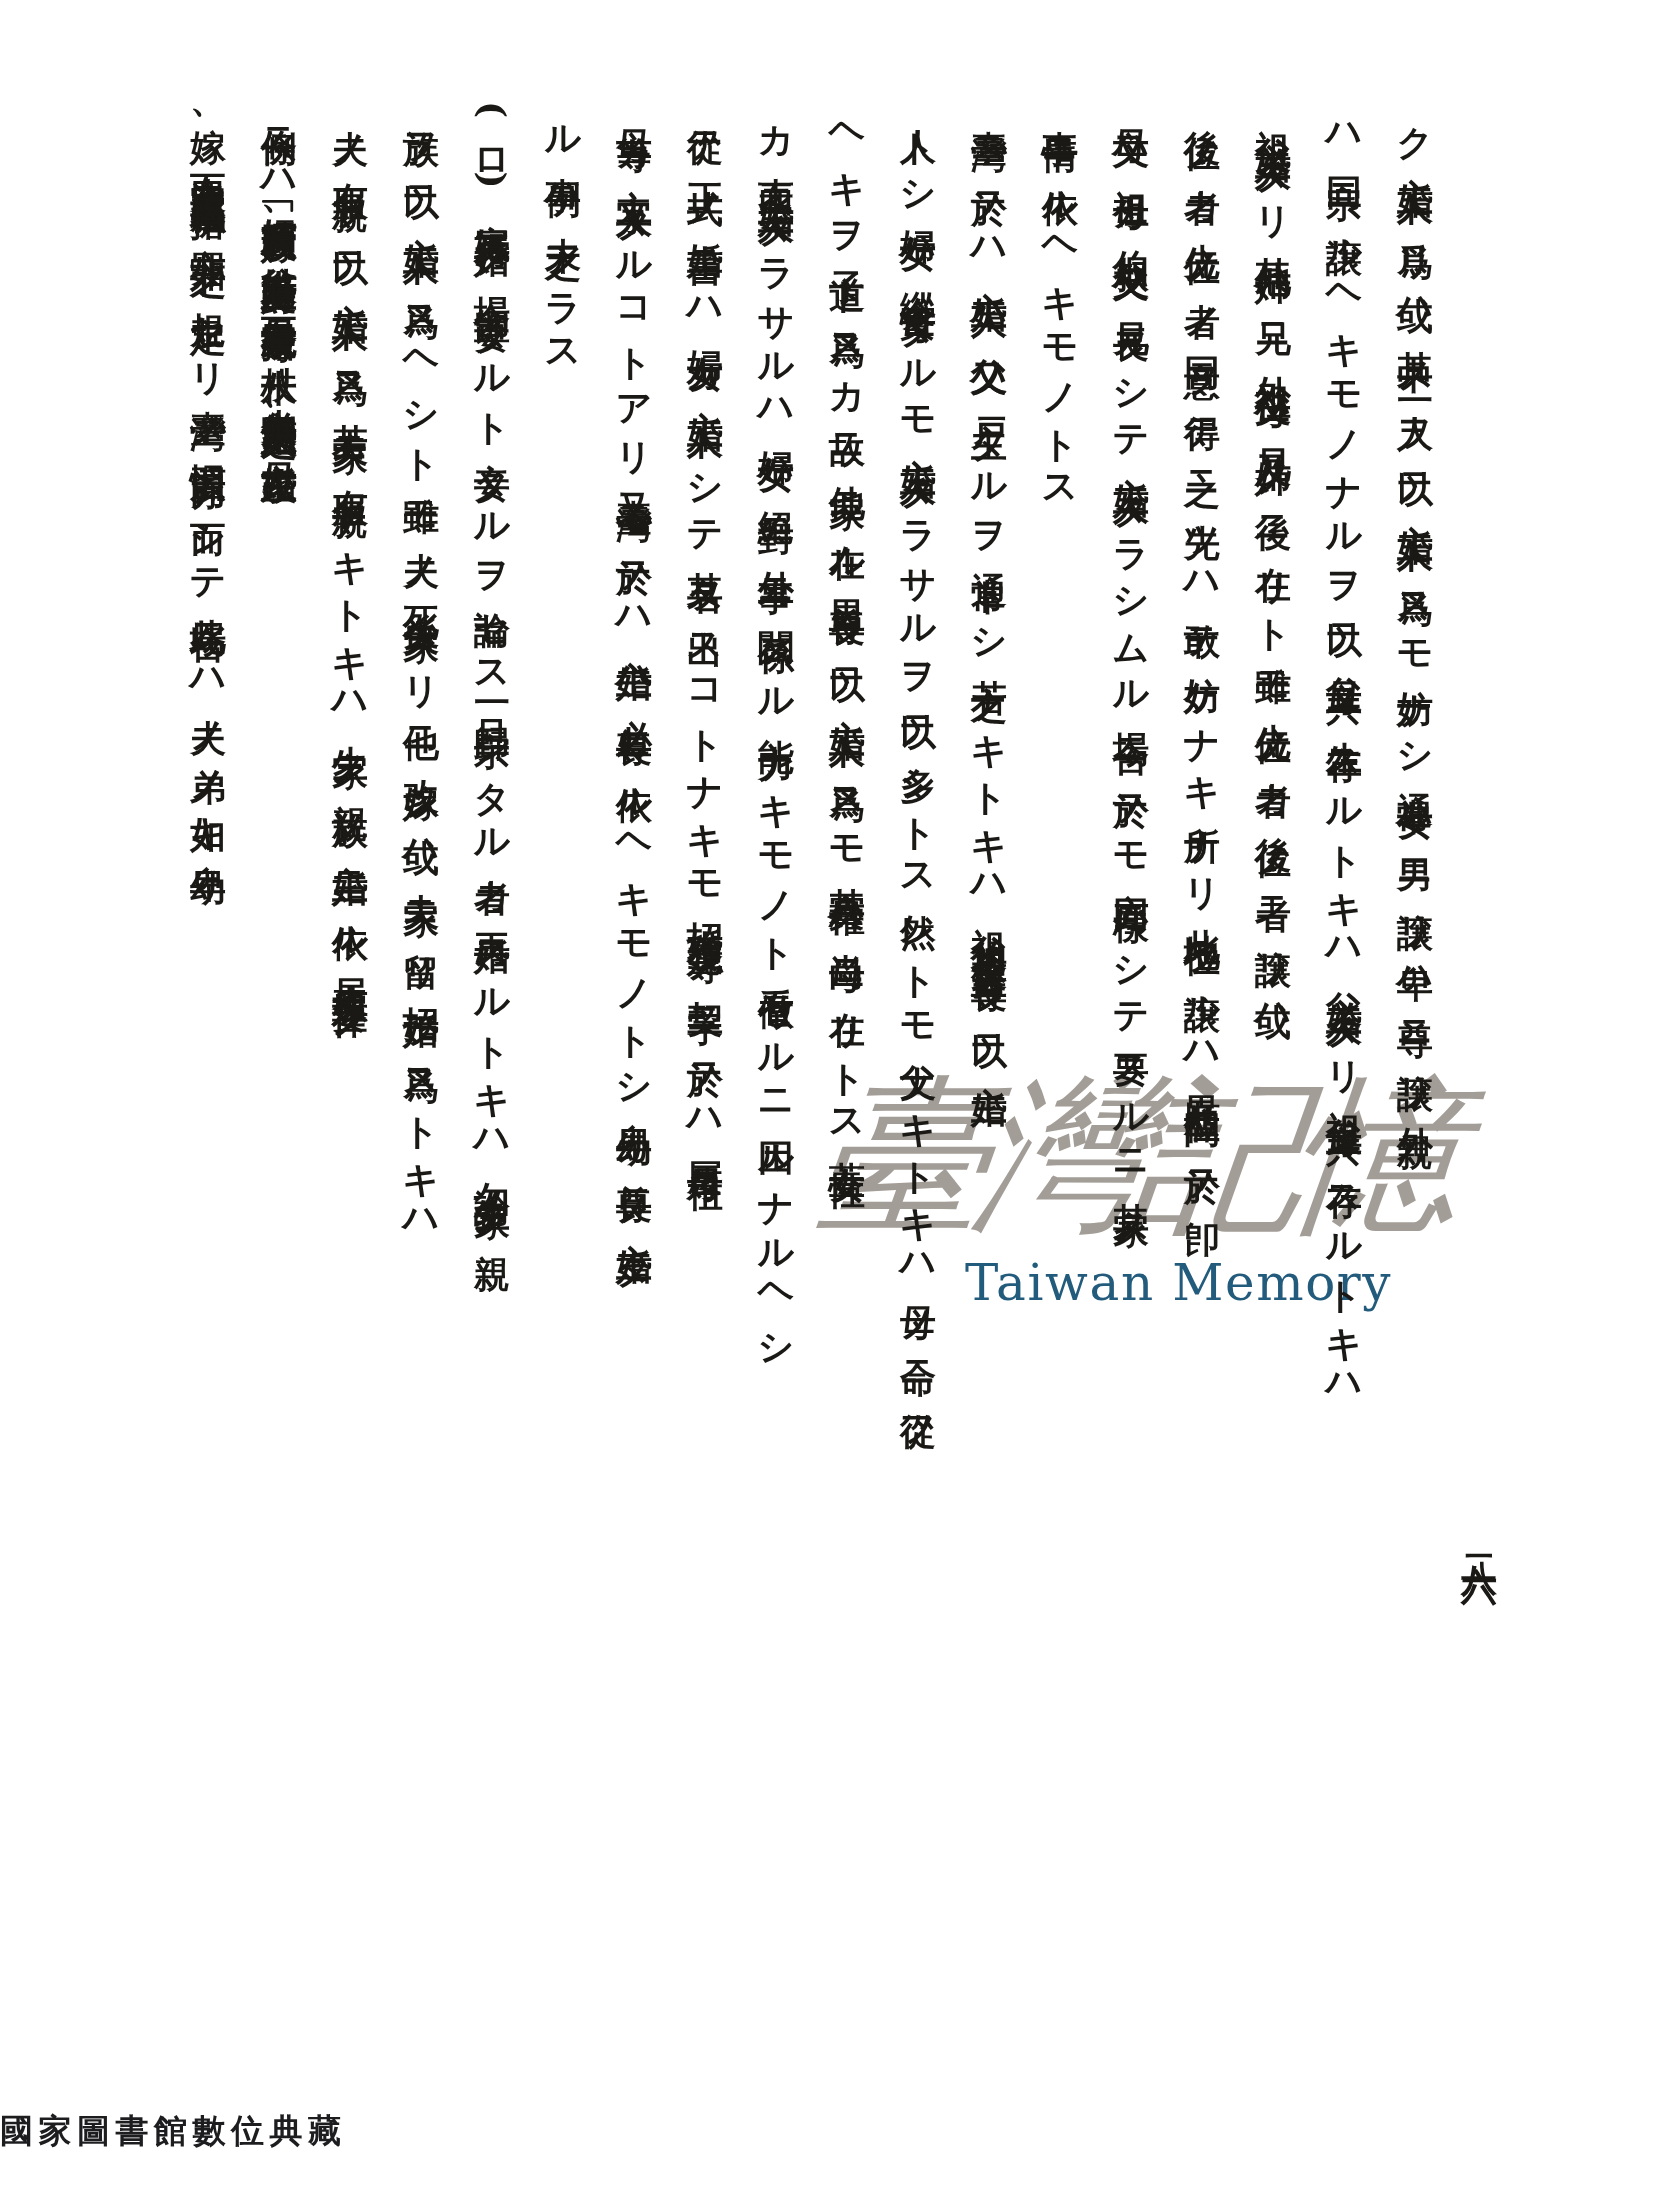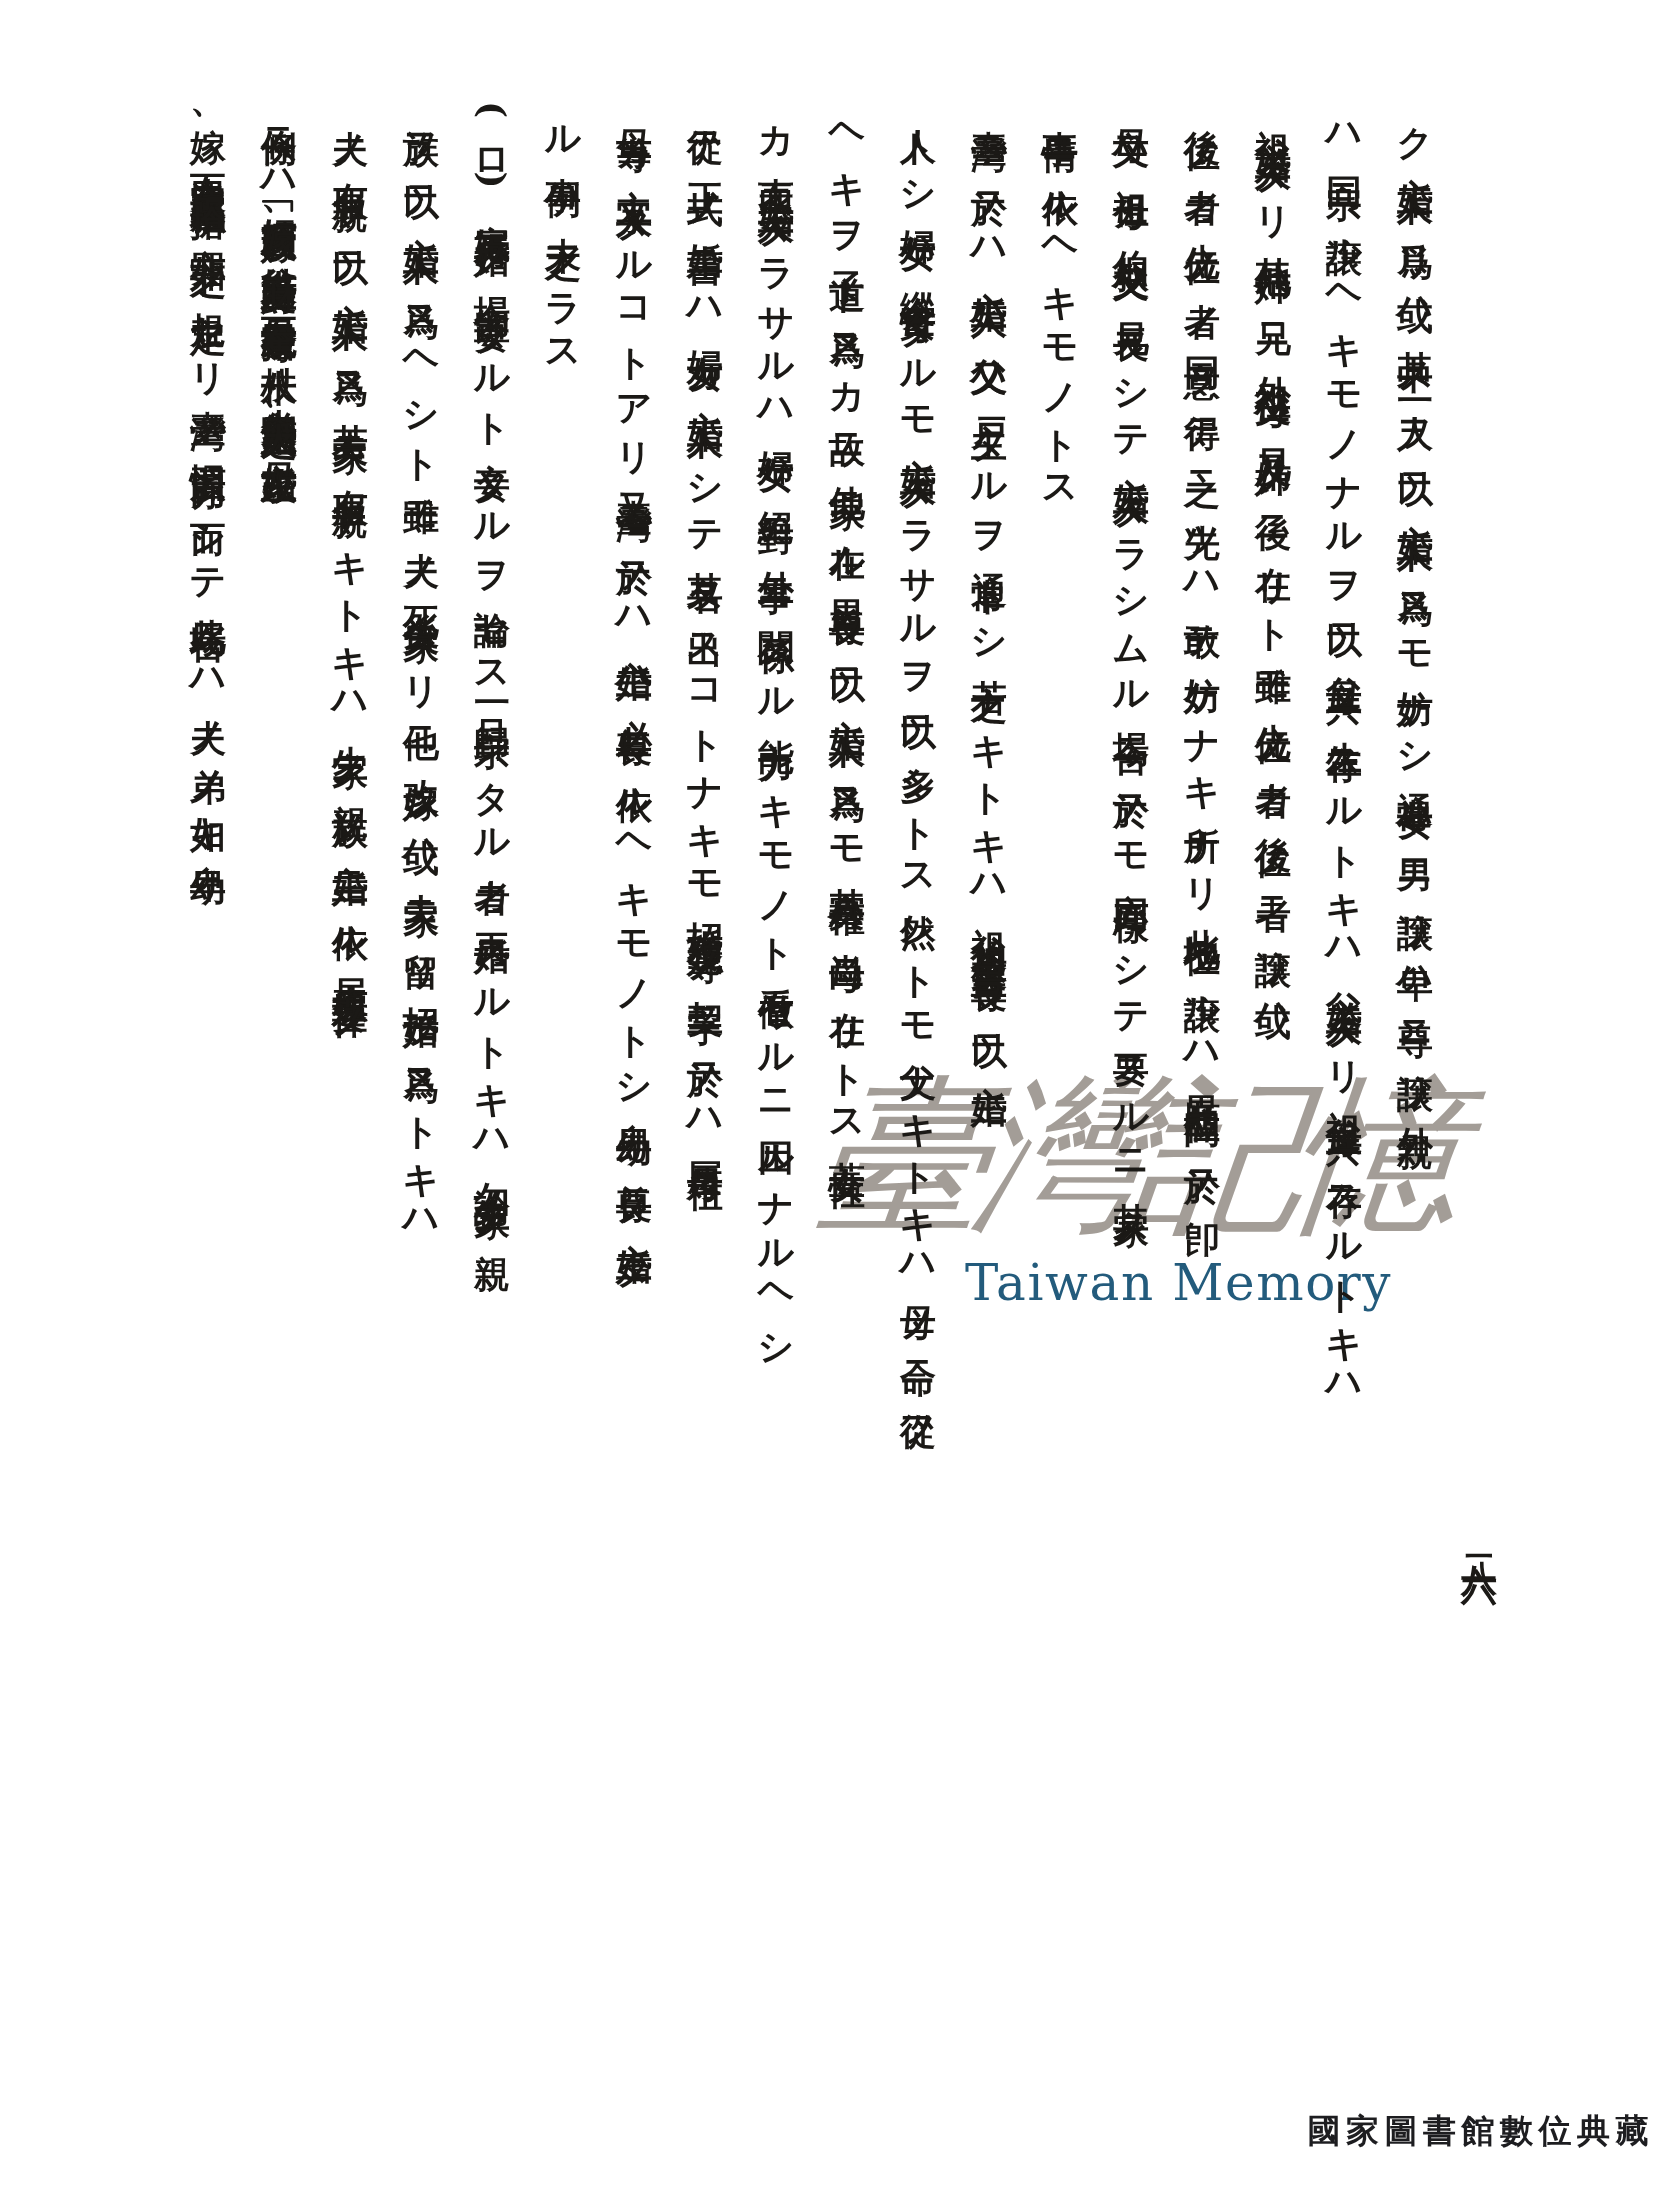--- a/index.html
+++ b/index.html
@@ -71,21 +71,21 @@
     font-size:36px;
     letter-spacing:4.7px;
     color:#1b1916;
     font-weight:bold;
     z-index:2;
   }
   
   .footer-caption{
     position:absolute;
     left:0;right:0;top:2109px;
-    text-align:right;
+    text-align:left;
     font-size:33px;
     letter-spacing:5.5px;
     font-weight:bold;
     color:#1d1d20;
     z-index:2;
   }
 </style>
 </head>
 <body>
 

